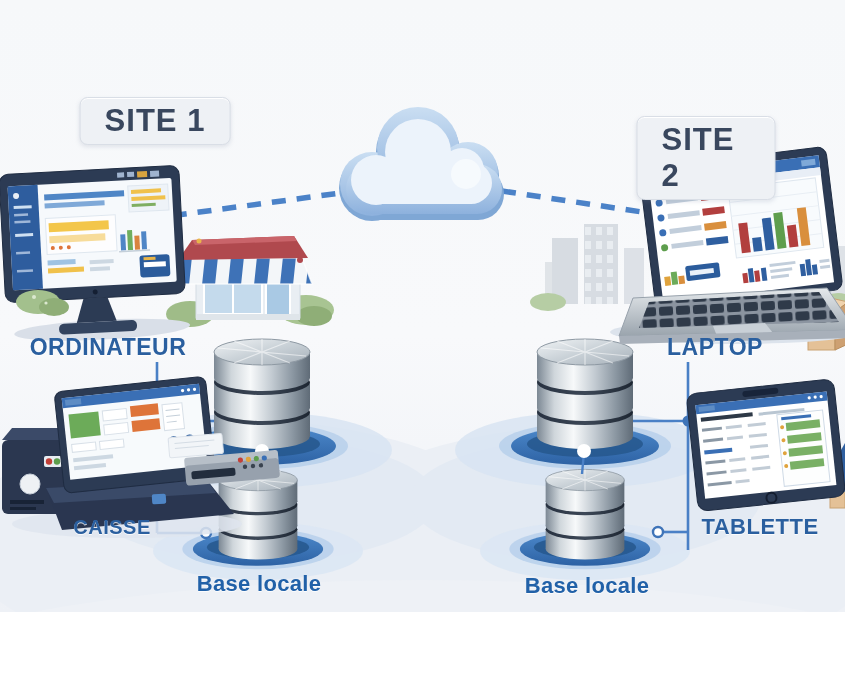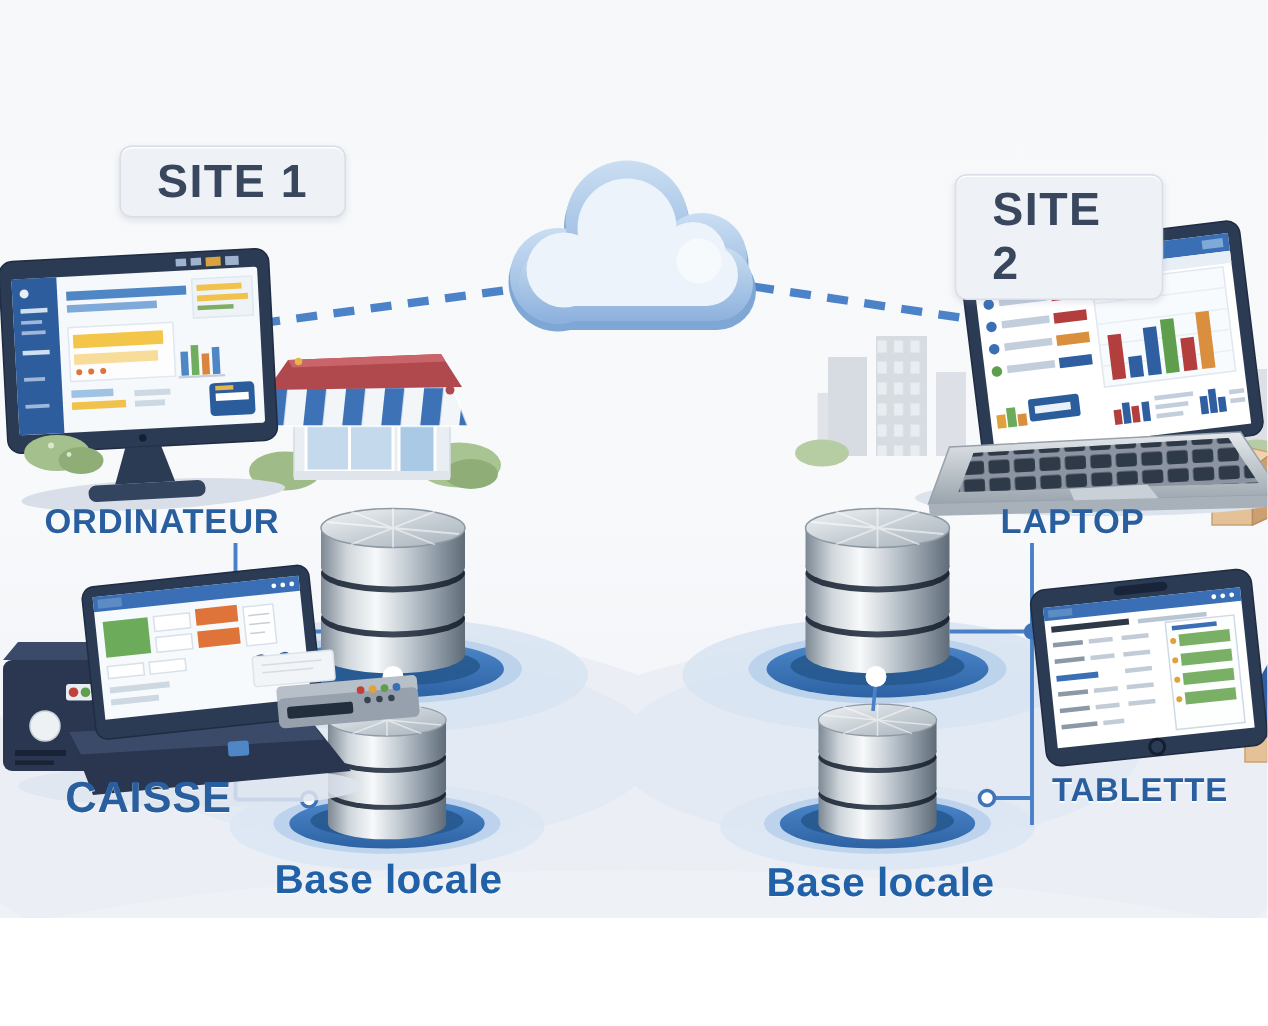--- a/index.html
+++ b/index.html
@@ -16,21 +16,21 @@
     letter-spacing:.5px;
   }
   .site-badge{
     position:absolute;transform:translateX(-50%);
     background:#eef1f5;border:1px solid #d9dee6;border-radius:8px;
     padding:5px 24px;font-weight:bold;font-size:31px;color:#39475e;
     box-shadow:0 2px 4px rgba(120,135,160,.18), inset 0 1px 0 #ffffff;
     letter-spacing:1px;
   }
   .device-label{font-size:23px;}
-  .db-label{font-size:27px;color:#2161a8;letter-spacing:.3px;}
+  .db-label{font-size:22px;color:#2161a8;letter-spacing:.3px;}
 </style>
 </head>
 <body>
 
 <div class="scene">
 
 <svg width="845" height="684" viewBox="0 0 845 684">
   <defs>
     <linearGradient id="cylSide" x1="0" y1="0" x2="1" y2="0">
       <stop offset="0" stop-color="#7c8894"></stop>
@@ -430,19 +430,19 @@
     <circle cx="74" cy="112" r="5" fill="none" stroke="#141e30" stroke-width="2"></circle>
   </g>
 </svg>
 
 <div class="site-badge" style="left:155px;top:97px;">SITE 1</div>
 <div class="site-badge" style="left:706px;top:116px;">SITE 2</div>
 
 <div class="label device-label" style="left:715px;top:334px;">LAPTOP</div>
 <div class="label device-label" style="left:108px;top:334px;">ORDINATEUR</div>
 
-<div class="label device-label" style="left:99px;top:516px;font-size:29px;">CAISSE</div>
+<div class="label device-label" style="left:112px;top:516px;font-size:20px;">CAISSE</div>
 <div class="label device-label" style="left:760px;top:514px;font-size:22px;">TABLETTE</div>
 
 <div class="label db-label" style="left:259px;top:571px;">Base locale</div>
 <div class="label db-label" style="left:587px;top:573px;">Base locale</div>
 
 </div>
 
 </body></html>

